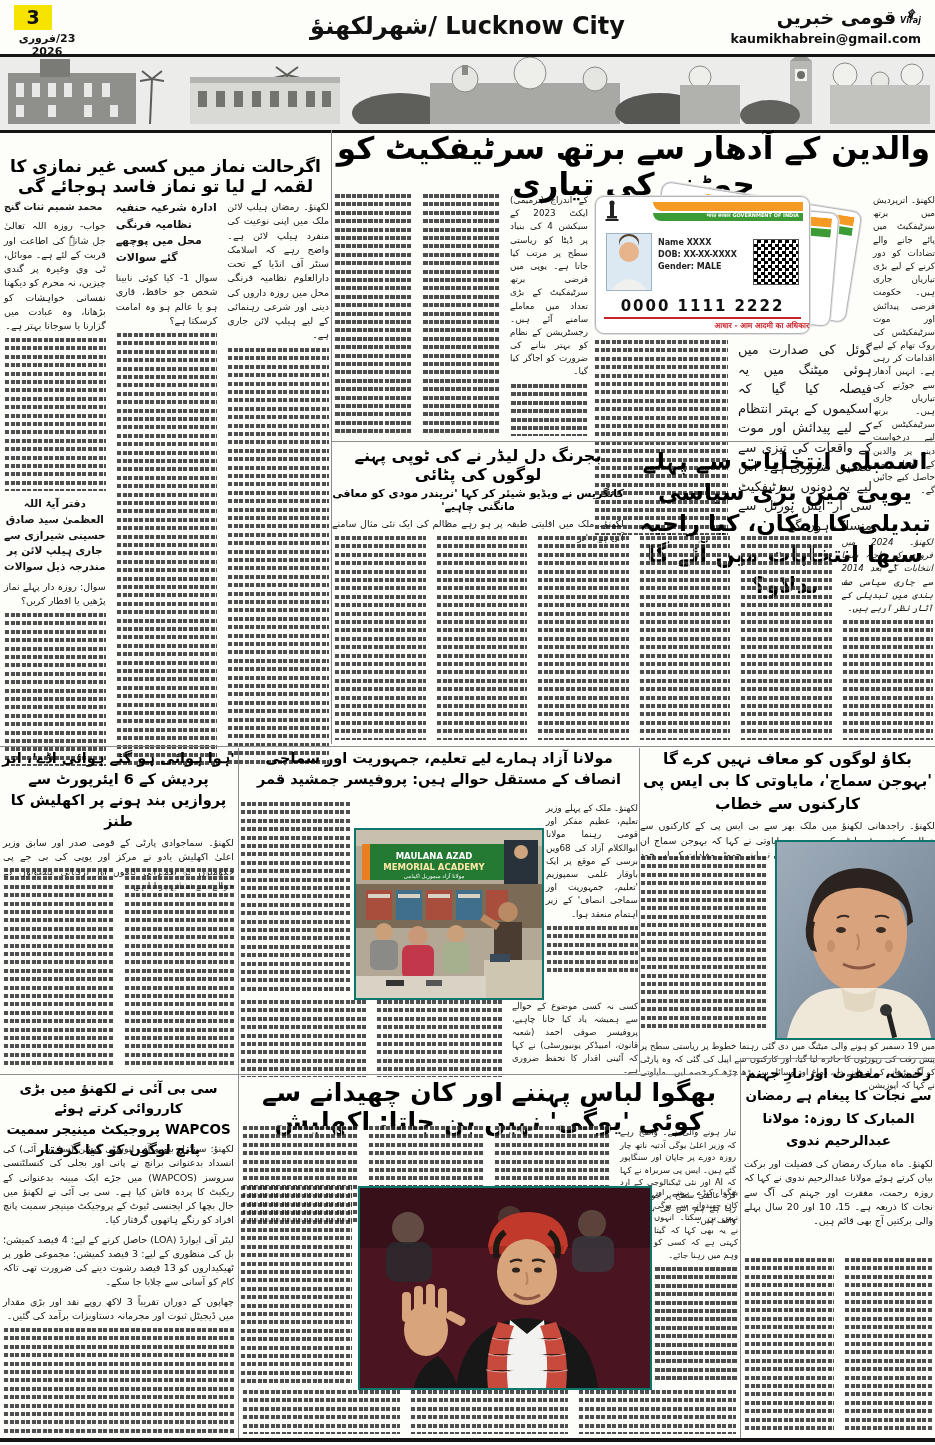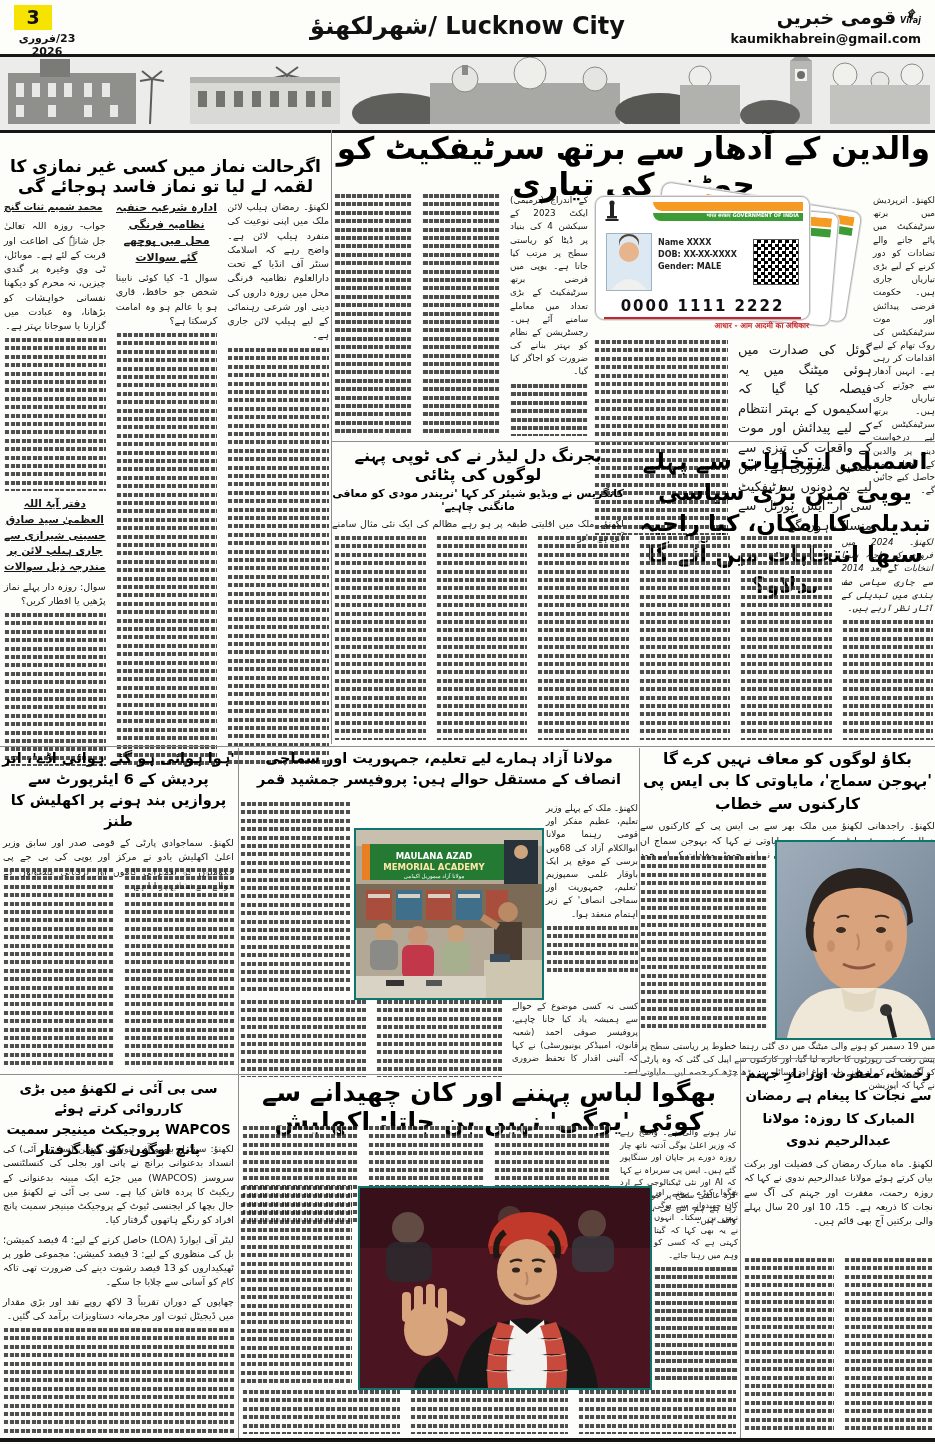--- a/index.html
+++ b/index.html
@@ -18,21 +18,21 @@
   .email{font-weight:bold;font-size:12.5px;margin-top:3px;direction:ltr;}
   
   .banner{position:absolute;left:0;top:54px;width:935px;height:73px;border-top:3px solid #161616;border-bottom:3px solid #161616;background:#ececea;}
   
   .hr,.vr{position:absolute;background:#8c8c8c;}
   .botbar{position:absolute;left:0;top:1438px;width:935px;height:4px;background:#161616;}
   
   .art{position:absolute;}
   .hl{font-weight:bold;direction:rtl;text-align:center;color:#000;}
   .ex{direction:rtl;font-size:9.5px;line-height:1.5;text-align:justify;color:#151515;margin:0;}
-  .bold-ex{font-weight:bold;text-decoration:underline;}
+  .bold-ex{font-weight:bold;}
   .tx{background-image:
         repeating-linear-gradient(90deg, rgba(253,253,249,.95) 0 1.2px, rgba(253,253,249,0) 1.2px 5.5px),
         repeating-linear-gradient(180deg, #2a2a2a 0 4px, rgba(0,0,0,0) 4px 8.4px);
       opacity:.82;}
   .cols{display:grid;gap:10px;direction:rtl;}
   .flexcol{display:flex;flex-direction:column;gap:5px;}
   .flexcol .tx{flex:1;}
   
   .cardwrap{position:absolute;}
   .acard{position:absolute;background:#fff;border:1px solid #b5b5b5;border-radius:9px;box-shadow:0 0 0 1px #e2e2e2;}
@@ -136,21 +136,21 @@
   </div>
 
   <div class="art" style="left:0;top:130px;width:331px;height:614px;margin-top:26px;">
     <div class="hl hl-a">اگرحالت نماز میں کسی غیر نمازی کا لقمہ لے لیا تو نماز فاسد ہوجائے گی</div>
     <div class="cols" style="grid-template-columns:1fr 1fr 1fr;position:absolute;top:44px;left:4px;right:2px;bottom:4px;">
       <div class="flexcol">
         <p class="ex">لکھنؤ۔ رمضان ہیلپ لائن ملک میں اپنی نوعیت کی منفرد ہیلپ لائن ہے۔ واضح رہے کہ اسلامک سنٹر آف انڈیا کے تحت دارالعلوم نظامیہ فرنگی محل میں روزہ داروں کی دینی اور شرعی رہنمائی کے لیے ہیلپ لائن جاری ہے۔</p>
         <div class="tx"></div>
       </div>
       <div class="flexcol">
-        <p class="ex bold-ex" style="text-align:center;font-size:11px;">ادارہ شرعیہ حنفیہ نظامیہ فرنگی محل میں پوچھے گئے سوالات</p>
+        <p class="ex bold-ex" style="text-align:left;font-size:11px;">ادارہ شرعیہ حنفیہ نظامیہ فرنگی محل میں پوچھے گئے سوالات</p>
         <p class="ex">سوال 1- کیا کوئی نابینا شخص جو حافظ، قاری ہو یا عالم ہو وہ امامت کرسکتا ہے؟</p>
         <div class="tx"></div>
       </div>
       <div class="flexcol">
         <p class="ex bold-ex" style="text-align:left;">محمد شمیم ثنات گنج</p>
         <p class="ex">جواب- روزہ اللہ تعالیٰ جل شانہٗ کی اطاعت اور قربت کے لئے ہے۔ موبائل، ٹی وی وغیرہ پر گندی چیزیں، نہ محرم کو دیکھنا نفسانی خواہشات کو بڑھانا، وہ عبادت میں گزارنا یا سوجانا بہتر ہے۔</p>
         <div class="tx" style="height:70px;"></div>
         <p class="ex bold-ex" style="text-align:center;font-size:10.5px;">دفتر آیۃ اللہ العظمیٰ سید صادق حسینی شیرازی سے جاری ہیلپ لائن پر مندرجہ ذیل سوالات</p>
         <p class="ex">سوال: روزہ دار پہلے نماز پڑھیں یا افطار کریں؟</p>
         <div class="tx"></div>
@@ -187,21 +187,21 @@
             <div class="sa"></div>
             <div class="gr"></div>
           </div>
       </div>
       <div class="acard" style="left:35px;top:8px;width:205px;height:112px;transform:rotate(5deg);">
         <div class="tric">
             <div class="sa"></div>
             <div class="gr"></div>
           </div>
       </div>
-      <div class="acard front" style="left:2px;top:0px;width:215px;height:124px;">
+      <div class="acard front" style="left:2px;top:0px;width:215px;height:138px;">
         <svg class="emb" viewBox="0 0 16 22">
           <rect x="6" y="4" width="4" height="12" fill="#222"></rect>
             <circle cx="8" cy="3" r="2.6" fill="#222"></circle>
           <rect x="3" y="16" width="10" height="2.5" fill="#222"></rect>
             <rect x="1.5" y="19" width="13" height="2" fill="#222"></rect>
         </svg>
         <div class="tric">
           <div class="sa"></div>
             <div class="gr"></div>
           <div class="gov">भारत सरकार  GOVERNMENT OF INDIA</div>

